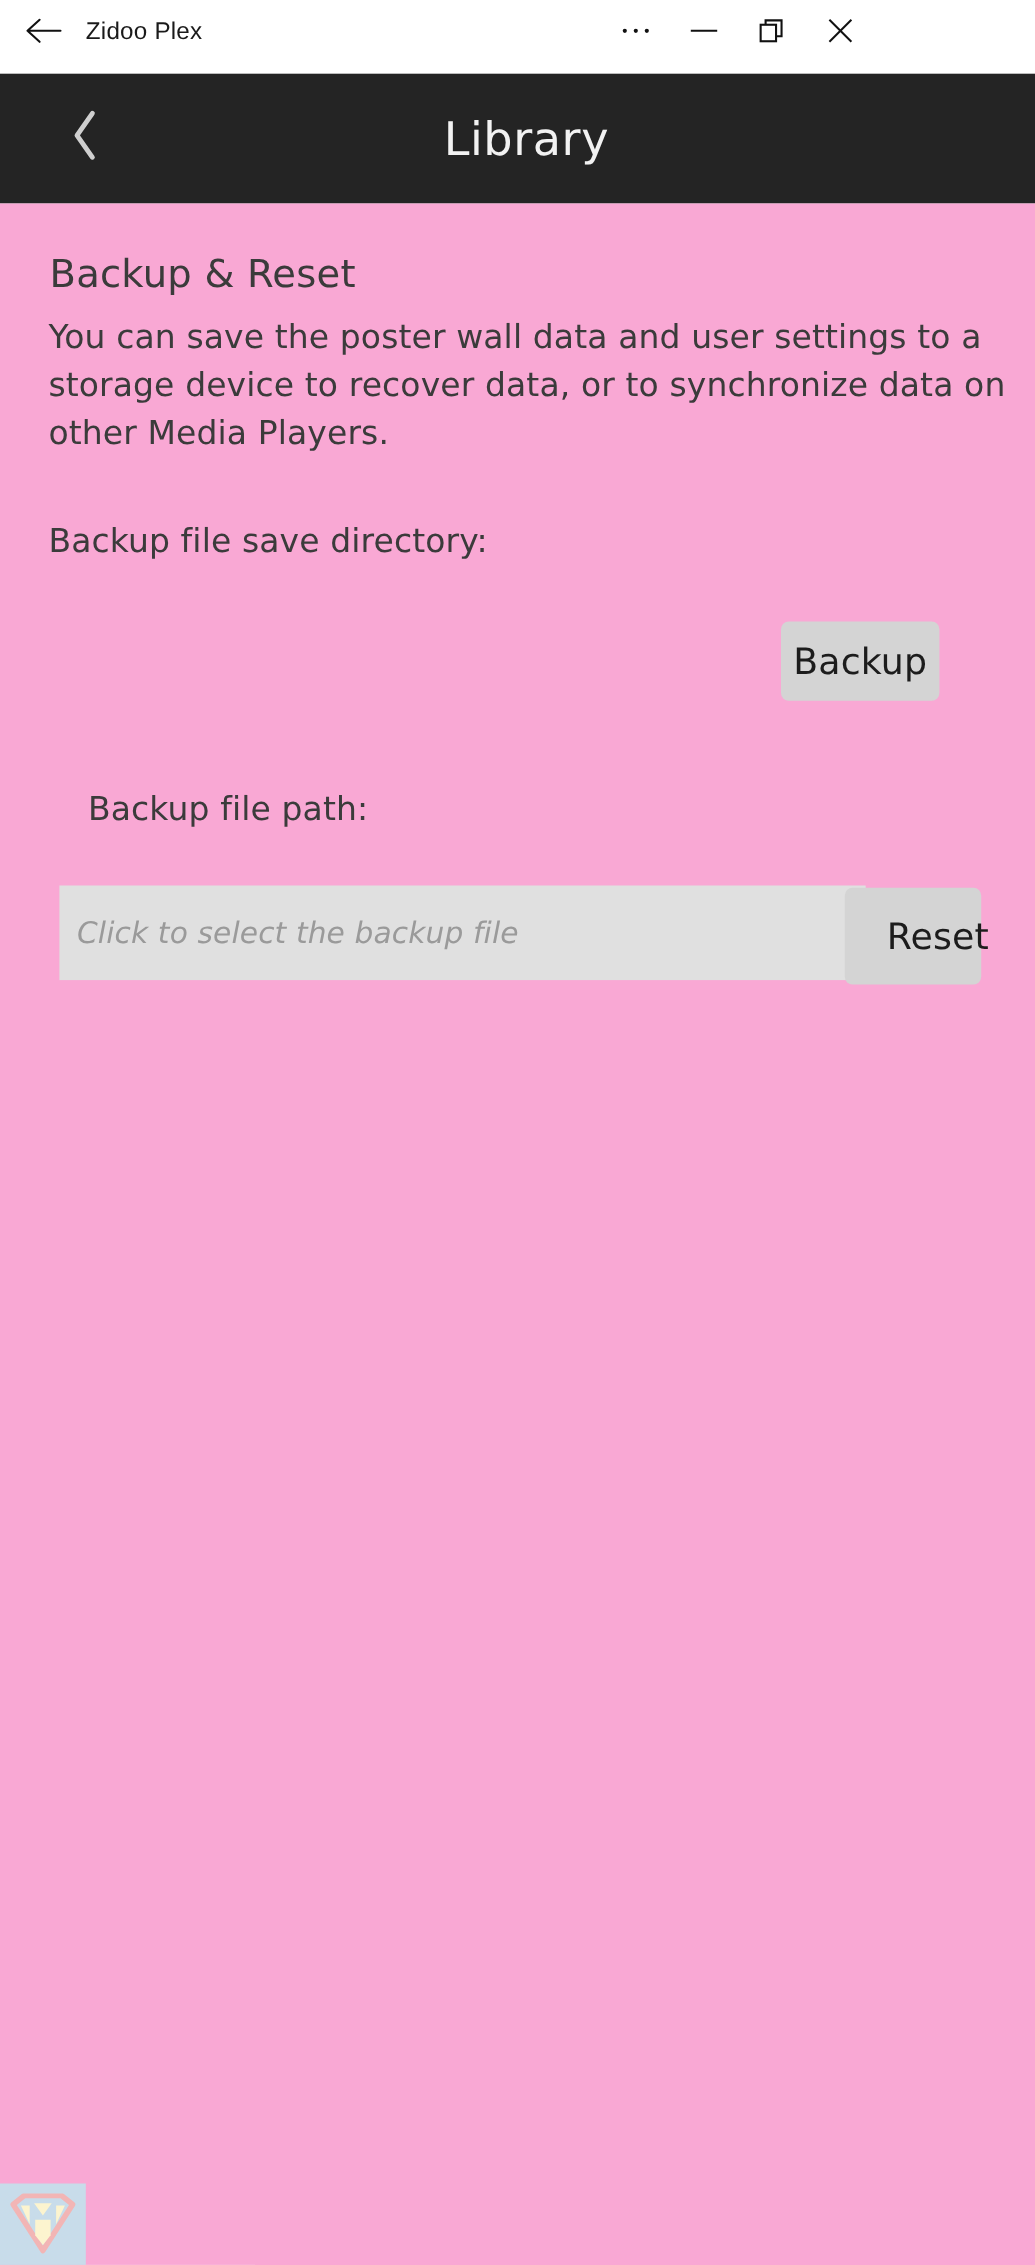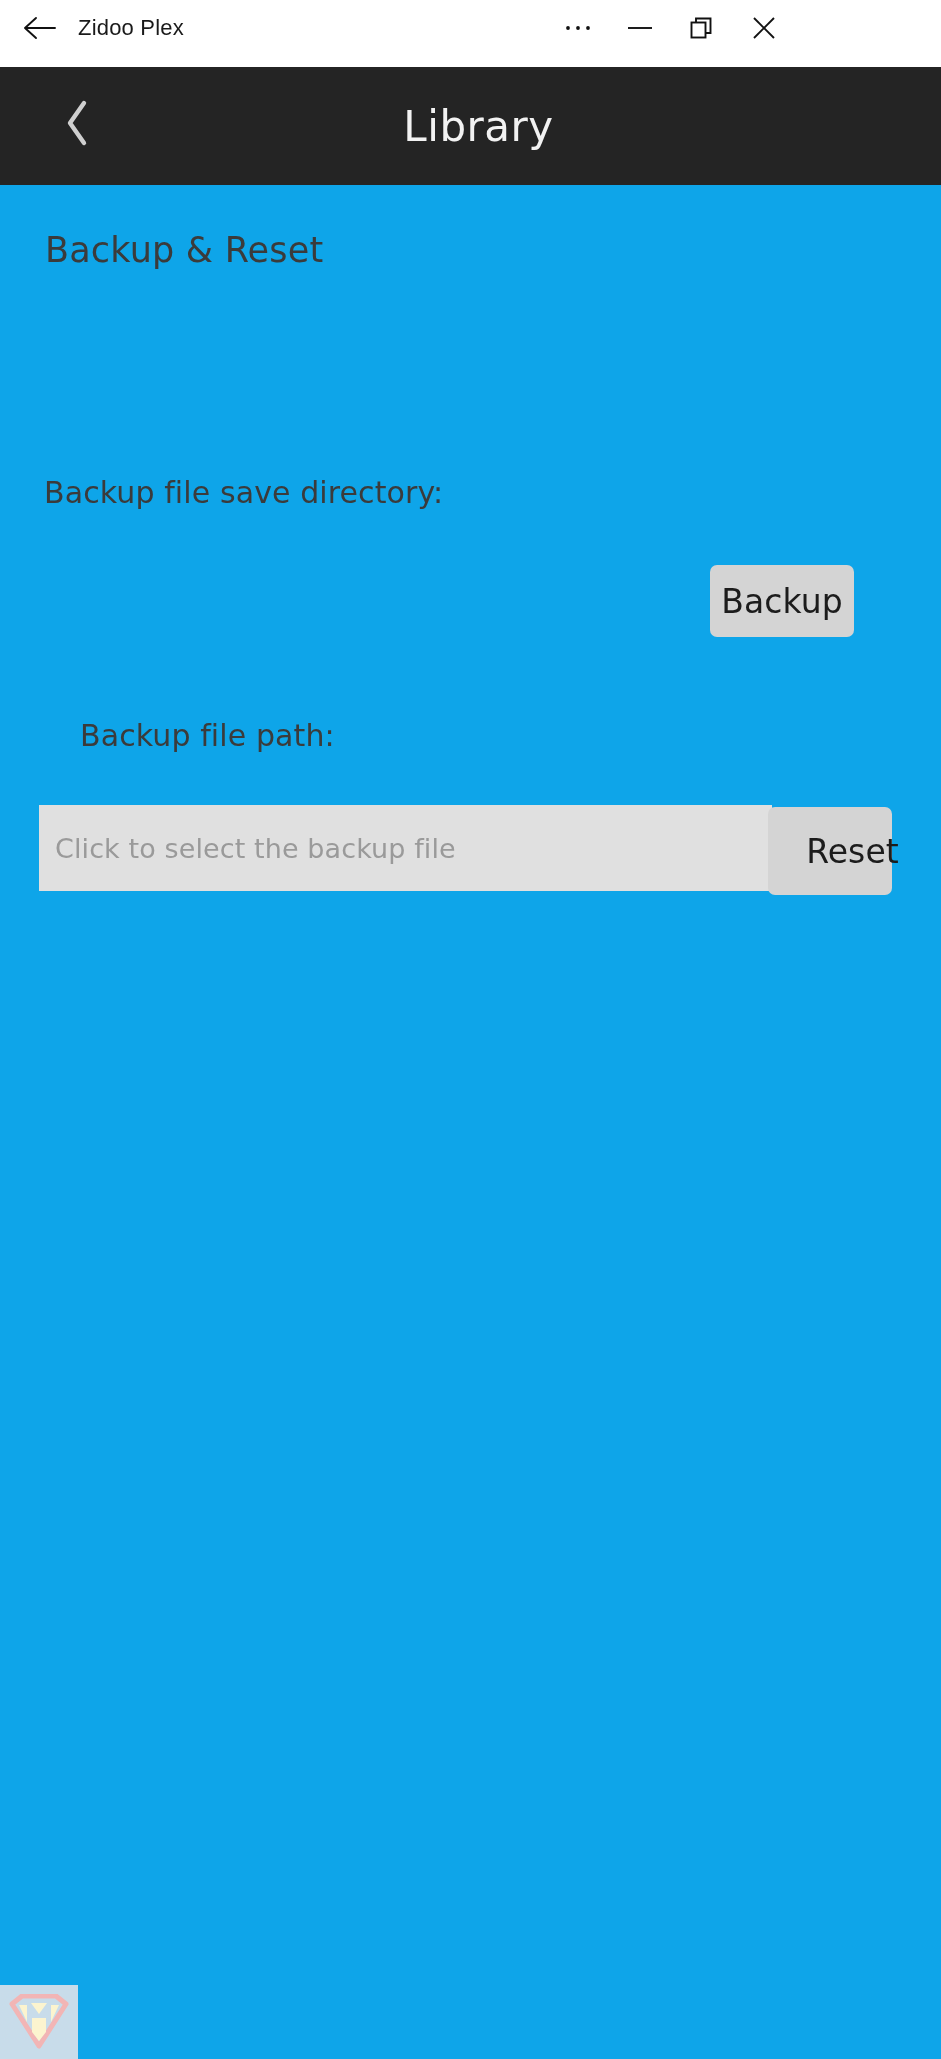--- a/index.html
+++ b/index.html
@@ -62,21 +62,21 @@
     font-weight:400;
     font-family:"DejaVu Sans", sans-serif;
     letter-spacing:0.5px;
     padding-left:16px;
   }
 
   
   .content {
     position:absolute; left:0; top:185px;
     width:941px; height:1874px;
-    background:#0ea5e9;
+    background:#f9a8d4;
   }
   .section-title {
     position:absolute; left:45px; top:45px;
     font-size:35px; color:#3b3b3b;
     font-family:"DejaVu Sans", sans-serif;
     font-weight:400;
     letter-spacing:0.2px;
     white-space:nowrap;
   }
   .section-desc {
@@ -98,21 +98,21 @@
   .field-label.l1 { left:44px; top:290px;text-align:right; }
   .field-label.l2 { left:44px; top:533px;margin-left:36px; }
 
   .input-box {
     position:absolute;
     background:#e0e0e0;
     border:none;
     display:flex; align-items:center;
   }
   .input-box.i1 { left:45px; top:378px; width:650px; height:86px; }
-  .input-box.i2 { left:39px; top:620px; width:733px; height:86px; }
+  .input-box.i2 { left:54px; top:620px; width:733px; height:86px;font-style:italic; }
   .input-placeholder {
     padding-left:16px;
     font-size:27px;
     color:#9a9a9a;
     font-family:"DejaVu Sans", sans-serif;
     letter-spacing:0.1px;
     white-space:nowrap;
   }
 
   .action-btn {
@@ -205,20 +205,21 @@
     </div>
 
     <div class="appbar-title">Library</div>
 
   </div>
 
   <div class="content">
 
     <div class="section-title">Backup &amp; Reset</div>
 
+    <div class="section-desc">You can save the poster wall data and user settings to a storage device to recover data, or to synchronize data on other Media Players.</div>
 
     <div class="field-label l1">Backup file save directory:</div>
 
 
     <div class="action-btn b1">Backup</div>
 
     <div class="field-label l2">Backup file path:</div>
 
     <div class="input-box i2">
       <span class="input-placeholder">Click to select the backup file</span>

